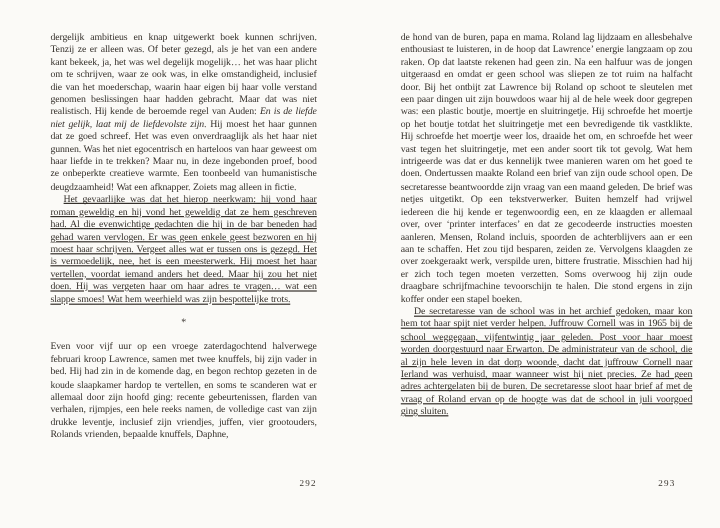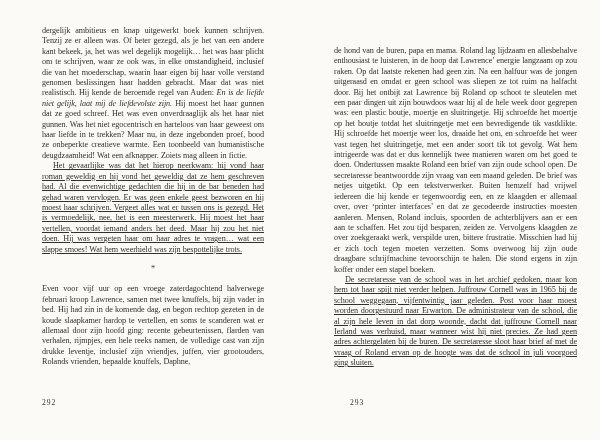--- a/index.html
+++ b/index.html
@@ -13,21 +13,21 @@
     overflow: hidden;
     position: relative;
     font-family: "Liberation Serif", "DejaVu Serif", serif;
   }
   .page-column {
     position: absolute;
     top: 26px;
     color: #35302b;
   }
   .page-left  { left: 42px;  width: 222px; }
-  .page-right { left: 334px; width: 243px; margin-top: 20px; }
+  .page-right { left: 334px; width: 243px; }
   p.para {
     margin: 0;
     text-align: justify;
     font-size: 8.2px;
     line-height: 10.4px;
     letter-spacing: -0.08px;
     word-spacing: 0.2px;
     hyphens: auto;
     -webkit-hyphens: auto;
   }
@@ -36,28 +36,28 @@
   .section-break {
     text-align: center;
     font-size: 8.2px;
     line-height: 10.4px;
     margin: 9px 0 10px 0;
     color: #35302b;
   }
   .page-number {
     position: absolute;
     top: 398px;
-    text-align: left;
+    text-align: right;
     font-size: 7.6px;
     letter-spacing: 1px;
     color: #3a352f;
     font-family: Liberation Serif, serif;
   }
   .page-number.left  { left: 42px;  width: 222px; }
-  .page-number.right { left: 350px; width: 243px; }
+  .page-number.right { left: 320px; width: 243px; }
 </style>
 </head>
 <body>
 
 <div class="page-column page-left">
     <p class="para"><span>dergelijk ambitieus en knap uitgewerkt boek kunnen schrijven. Tenzij ze er alleen was. Of beter gezegd, als je het van een andere kant bekeek, ja, het was wel degelijk mogelijk… het was haar plicht om te schrijven, waar ze ook was, in elke omstandigheid, inclusief die van het moederschap, waarin haar eigen bij haar volle verstand genomen beslissingen haar hadden gebracht. Maar dat was niet realistisch. Hij kende de beroemde regel van Auden: </span><span class="italic">En is de liefde niet gelijk, laat mij de liefdevolste zijn.</span><span> Hij moest het haar gunnen dat ze goed schreef. Het was even onverdraaglijk als het haar niet gunnen. Was het niet egocentrisch en harteloos van haar geweest om haar liefde in te trekken? Maar nu, in deze ingebonden proef, bood ze onbeperkte creatieve warmte. Een toonbeeld van humanistische deugdzaamheid! Wat een afknapper. Zoiets mag alleen in fictie.</span></p>
     <p class="para indent"><span>Het gevaarlijke was dat het hierop neerkwam: hij vond haar roman geweldig en hij vond het geweldig dat ze hem geschreven had. Al die evenwichtige gedachten die hij in de bar beneden had gehad waren vervlogen. Er was geen enkele geest bezworen en hij moest haar schrijven. Vergeet alles wat er tussen ons is gezegd. Het is vermoedelijk, nee, het is een meesterwerk. Hij moest het haar vertellen, voordat iemand anders het deed. Maar hij zou het niet doen. Hij was vergeten haar om haar adres te vragen… wat een slappe smoes! Wat hem weerhield was zijn bespottelijke trots.</span></p>
     <div class="section-break">*</div>
     <p class="para"><span>Even voor vijf uur op een vroege zaterdagochtend halverwege februari kroop Lawrence, samen met twee knuffels, bij zijn vader in bed. Hij had zin in de komende dag, en begon rechtop gezeten in de koude slaapkamer hardop te vertellen, en soms te scanderen wat er allemaal door zijn hoofd ging: recente gebeurtenissen, flarden van verhalen, rijmpjes, een hele reeks namen, de volledige cast van zijn drukke leventje, inclusief zijn vriendjes, juffen, vier grootouders, Rolands vrienden, bepaalde knuffels, Daphne,</span></p>
   </div>

